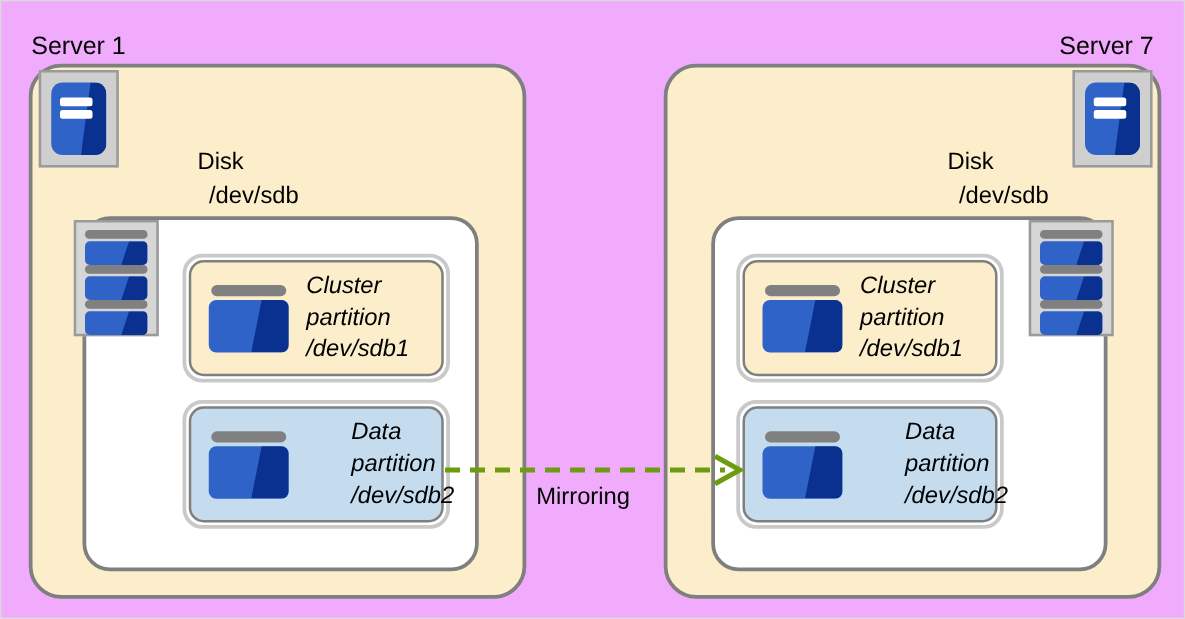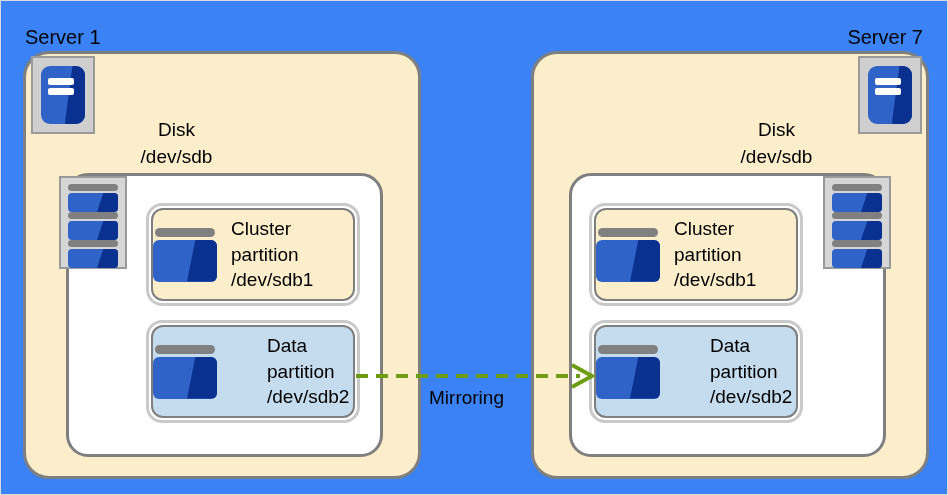--- a/index.html
+++ b/index.html
@@ -8,21 +8,21 @@
     padding: 0;
     background: #ffffff;
   }
   body {
     font-family: "Liberation Sans", sans-serif;
   }
   #canvas {
     position: relative;
     width: 948px;
     height: 495px;
-    background: #3b82f6;
+    background: #f0abfc;
     border: 1px solid #d9d9d9;
     box-sizing: border-box;
     overflow: hidden;
   }
 
   
   .server-label {
     position: absolute;
     font-size: 20px;
     color: #000000;
@@ -33,21 +33,21 @@
   #server2-label { right: 24px; top: 26px; }
 
   .disk-label {
     position: absolute;
     font-size: 19px;
     color: #000000;
     text-align: center;
     line-height: 1.42;
     white-space: nowrap;
   }
-  .disk-label .l2 { display: block; }
+  .disk-label .l2 { display: block; text-align: right; }
 
   
   .server-box {
     position: absolute;
     background: #fceecb;
     border: 3px solid #7f7f7f;
     border-radius: 26px;
     box-sizing: border-box;
   }
 
@@ -69,20 +69,22 @@
     padding: 2px;
   }
   .partition-inner {
     width: 100%;
     height: 100%;
     border: 2px solid #7f7f7f;
     border-radius: 12px;
     box-sizing: border-box;
     display: flex;
     align-items: center;
+    padding-left: 14px;
+    font-style: italic;
   }
   .partition.cluster .partition-inner { background: #fceecb; }
   .partition.data .partition-inner    { background: #c5dcee; gap: 36px; }
 
   .partition-text {
     font-size: 19px;
     color: #000000;
     line-height: 1.36;
     margin-left: 14px;
     white-space: nowrap;

